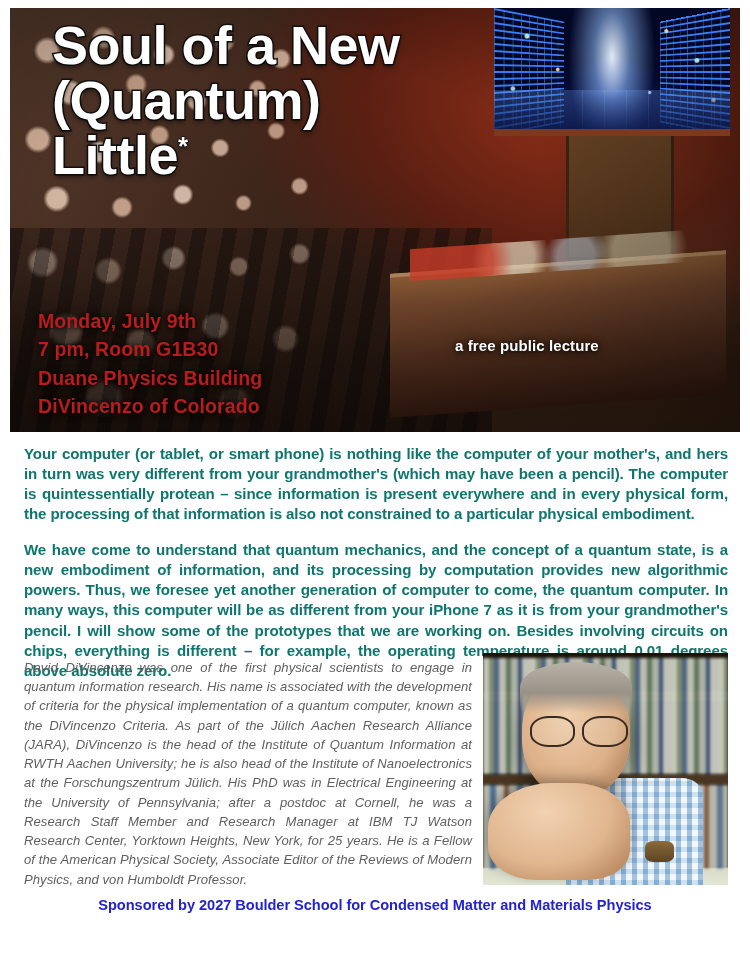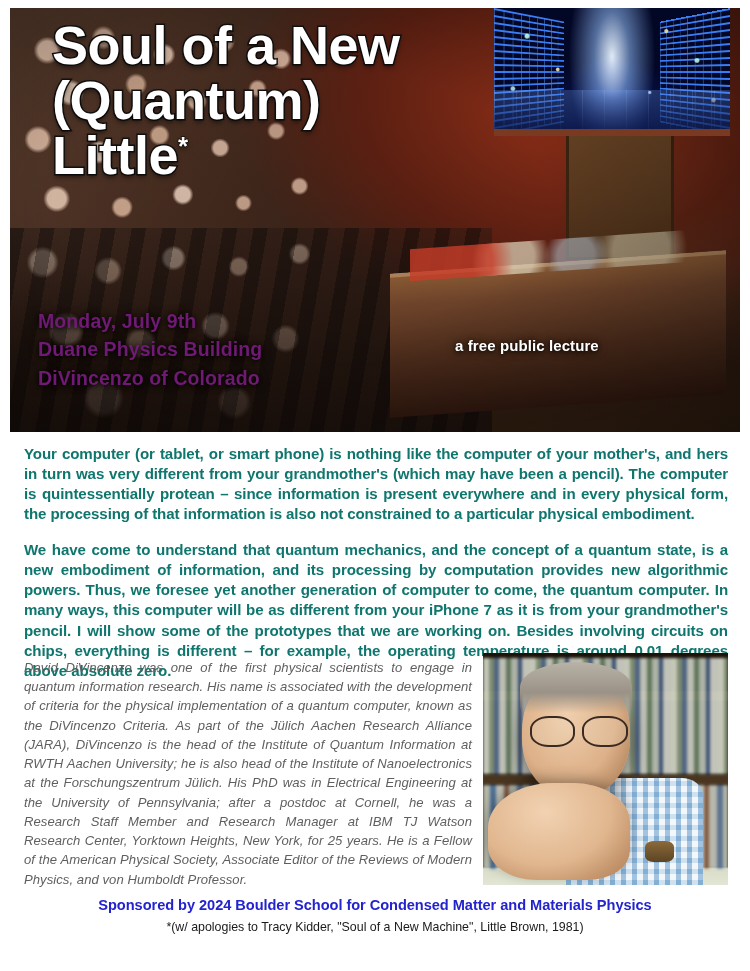--- a/index.html
+++ b/index.html
@@ -181,21 +181,21 @@
   .title-star {
     font-size: 26px;
     vertical-align: super;
     -webkit-text-stroke: 1.5px #111111;
   }
 
   .lecture-details {
     position: absolute;
     left: 38px;
     top: 307px;
-    color: #701a75;
+    color: #b91c1c;
     font-size: 19.5px;
     font-weight: bold;
     line-height: 1.45;
     letter-spacing: 0.1px;
     text-shadow: 0 1px 4px rgba(0,0,0,0.85), 0 0 10px rgba(0,0,0,0.7);
   }
   .lecture-details div { white-space: nowrap; }
 
   .free-lecture {
     position: absolute;
@@ -380,20 +380,21 @@
 </div>
 
 <div class="poster-title">
   <span class="tline">Soul of a New</span>
   <span class="tline">(Quantum)</span>
   <span class="tline"><span>Little</span><span class="title-star">*</span></span>
 </div>
 
 <div class="lecture-details">
   <div>Monday, July 9th</div>
+  <div>7 pm, Room G1B30</div>
   <div>Duane Physics Building</div>
   <div>DiVincenzo of Colorado</div>
 </div>
 
 <div class="free-lecture">a free public lecture</div>
 
 <div class="body-copy">
   <p>Your computer (or tablet, or smart phone) is nothing like the computer of your mother's, and hers in turn was very different from your grandmother's (which may have been a pencil). The computer is quintessentially protean – since information is present everywhere and in every physical form, the processing of that information is also not constrained to a particular physical embodiment.</p>
   <p>We have come to understand that quantum mechanics, and the concept of a quantum state, is a new embodiment of information, and its processing by computation provides new algorithmic powers. Thus, we foresee yet another generation of computer to come, the quantum computer.  In many ways, this computer will be as different from your iPhone 7 as it is from your grandmother's pencil.  I will show some of the prototypes that we are working on. Besides involving circuits on chips, everything is different – for example, the operating temperature is around 0.01 degrees above absolute zero.</p>
 </div>
@@ -406,15 +407,14 @@
   <div class="sp-books2"></div>
   <div class="sp-shirt"></div>
   <div class="sp-head"></div>
   <div class="sp-hair"></div>
   <div class="sp-glasses"></div>
   <div class="sp-hands"></div>
   <div class="sp-watch"></div>
 </div>
 
 <div class="footer">
-  <div class="footer-line">Sponsored by 2024 Boulder School for Condensed Matter and Materials Physics</div>
-  <div class="footer-note">*(w/ apologies to Tracy Kidder, "Soul of a New Machine", Little Brown, 1981)</div>
+  <div class="footer-line">Sponsored by 2027 Boulder School for Condensed Matter and Materials Physics</div>
 </div>
 
 </body></html>

